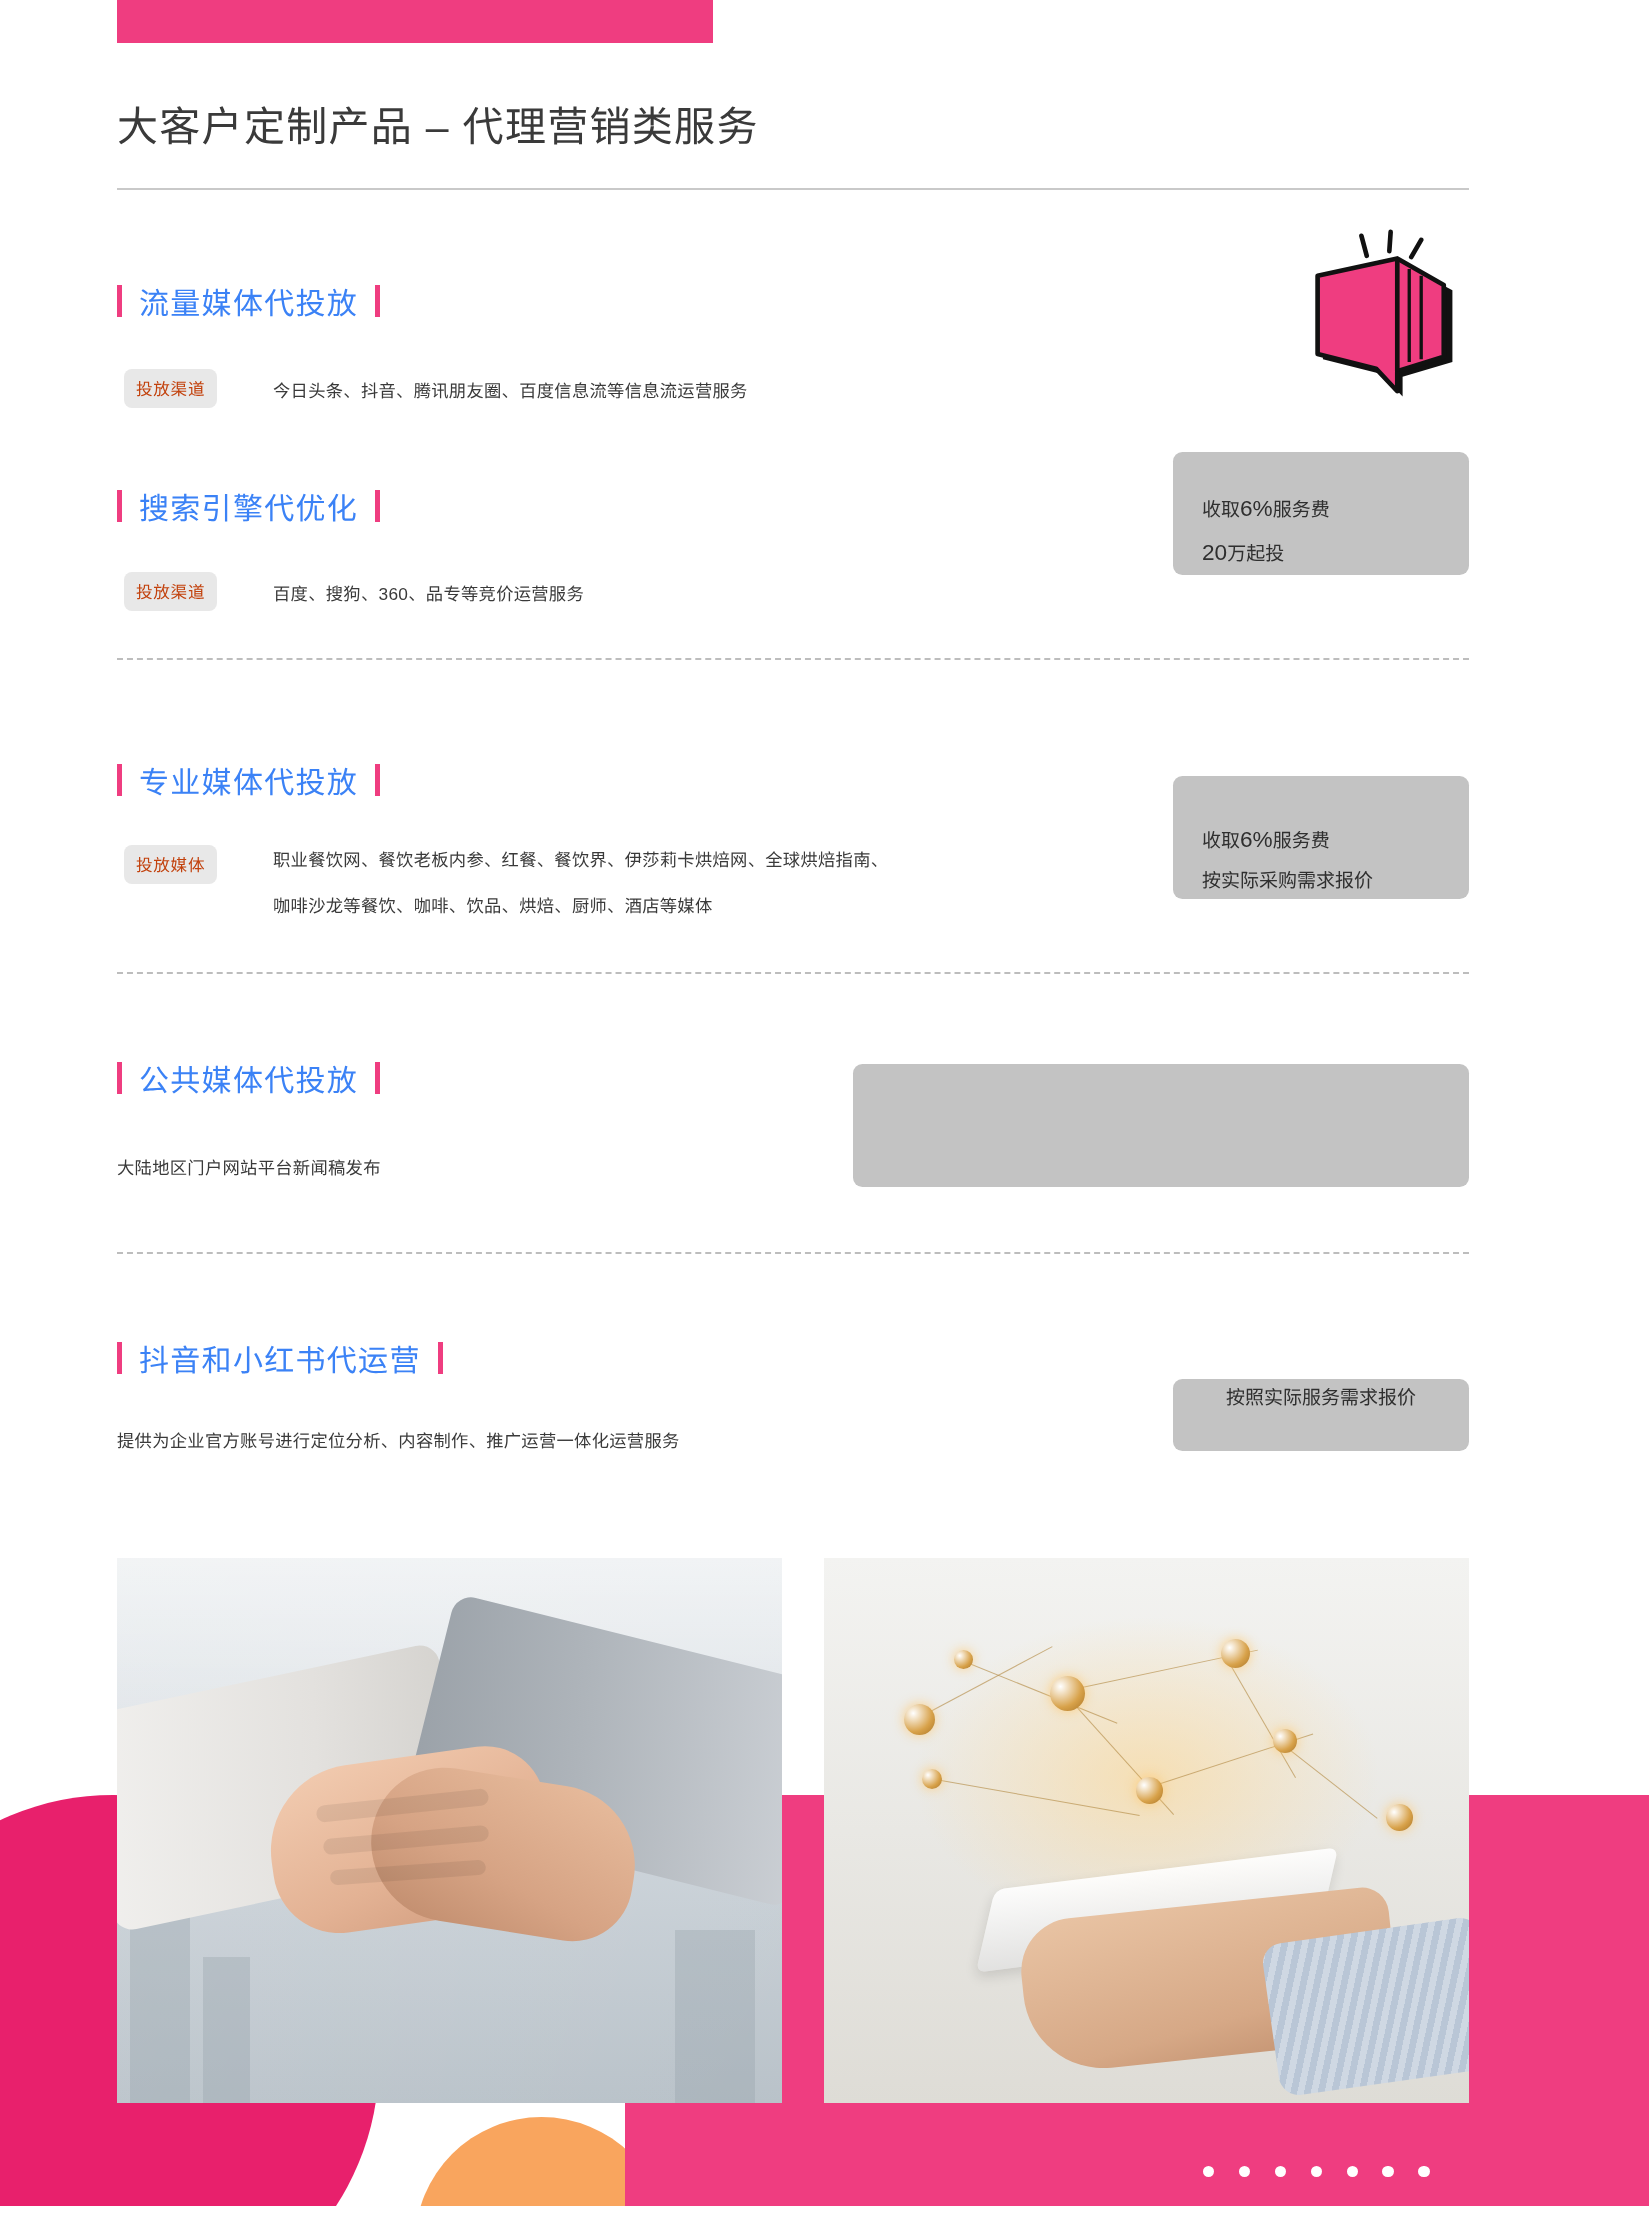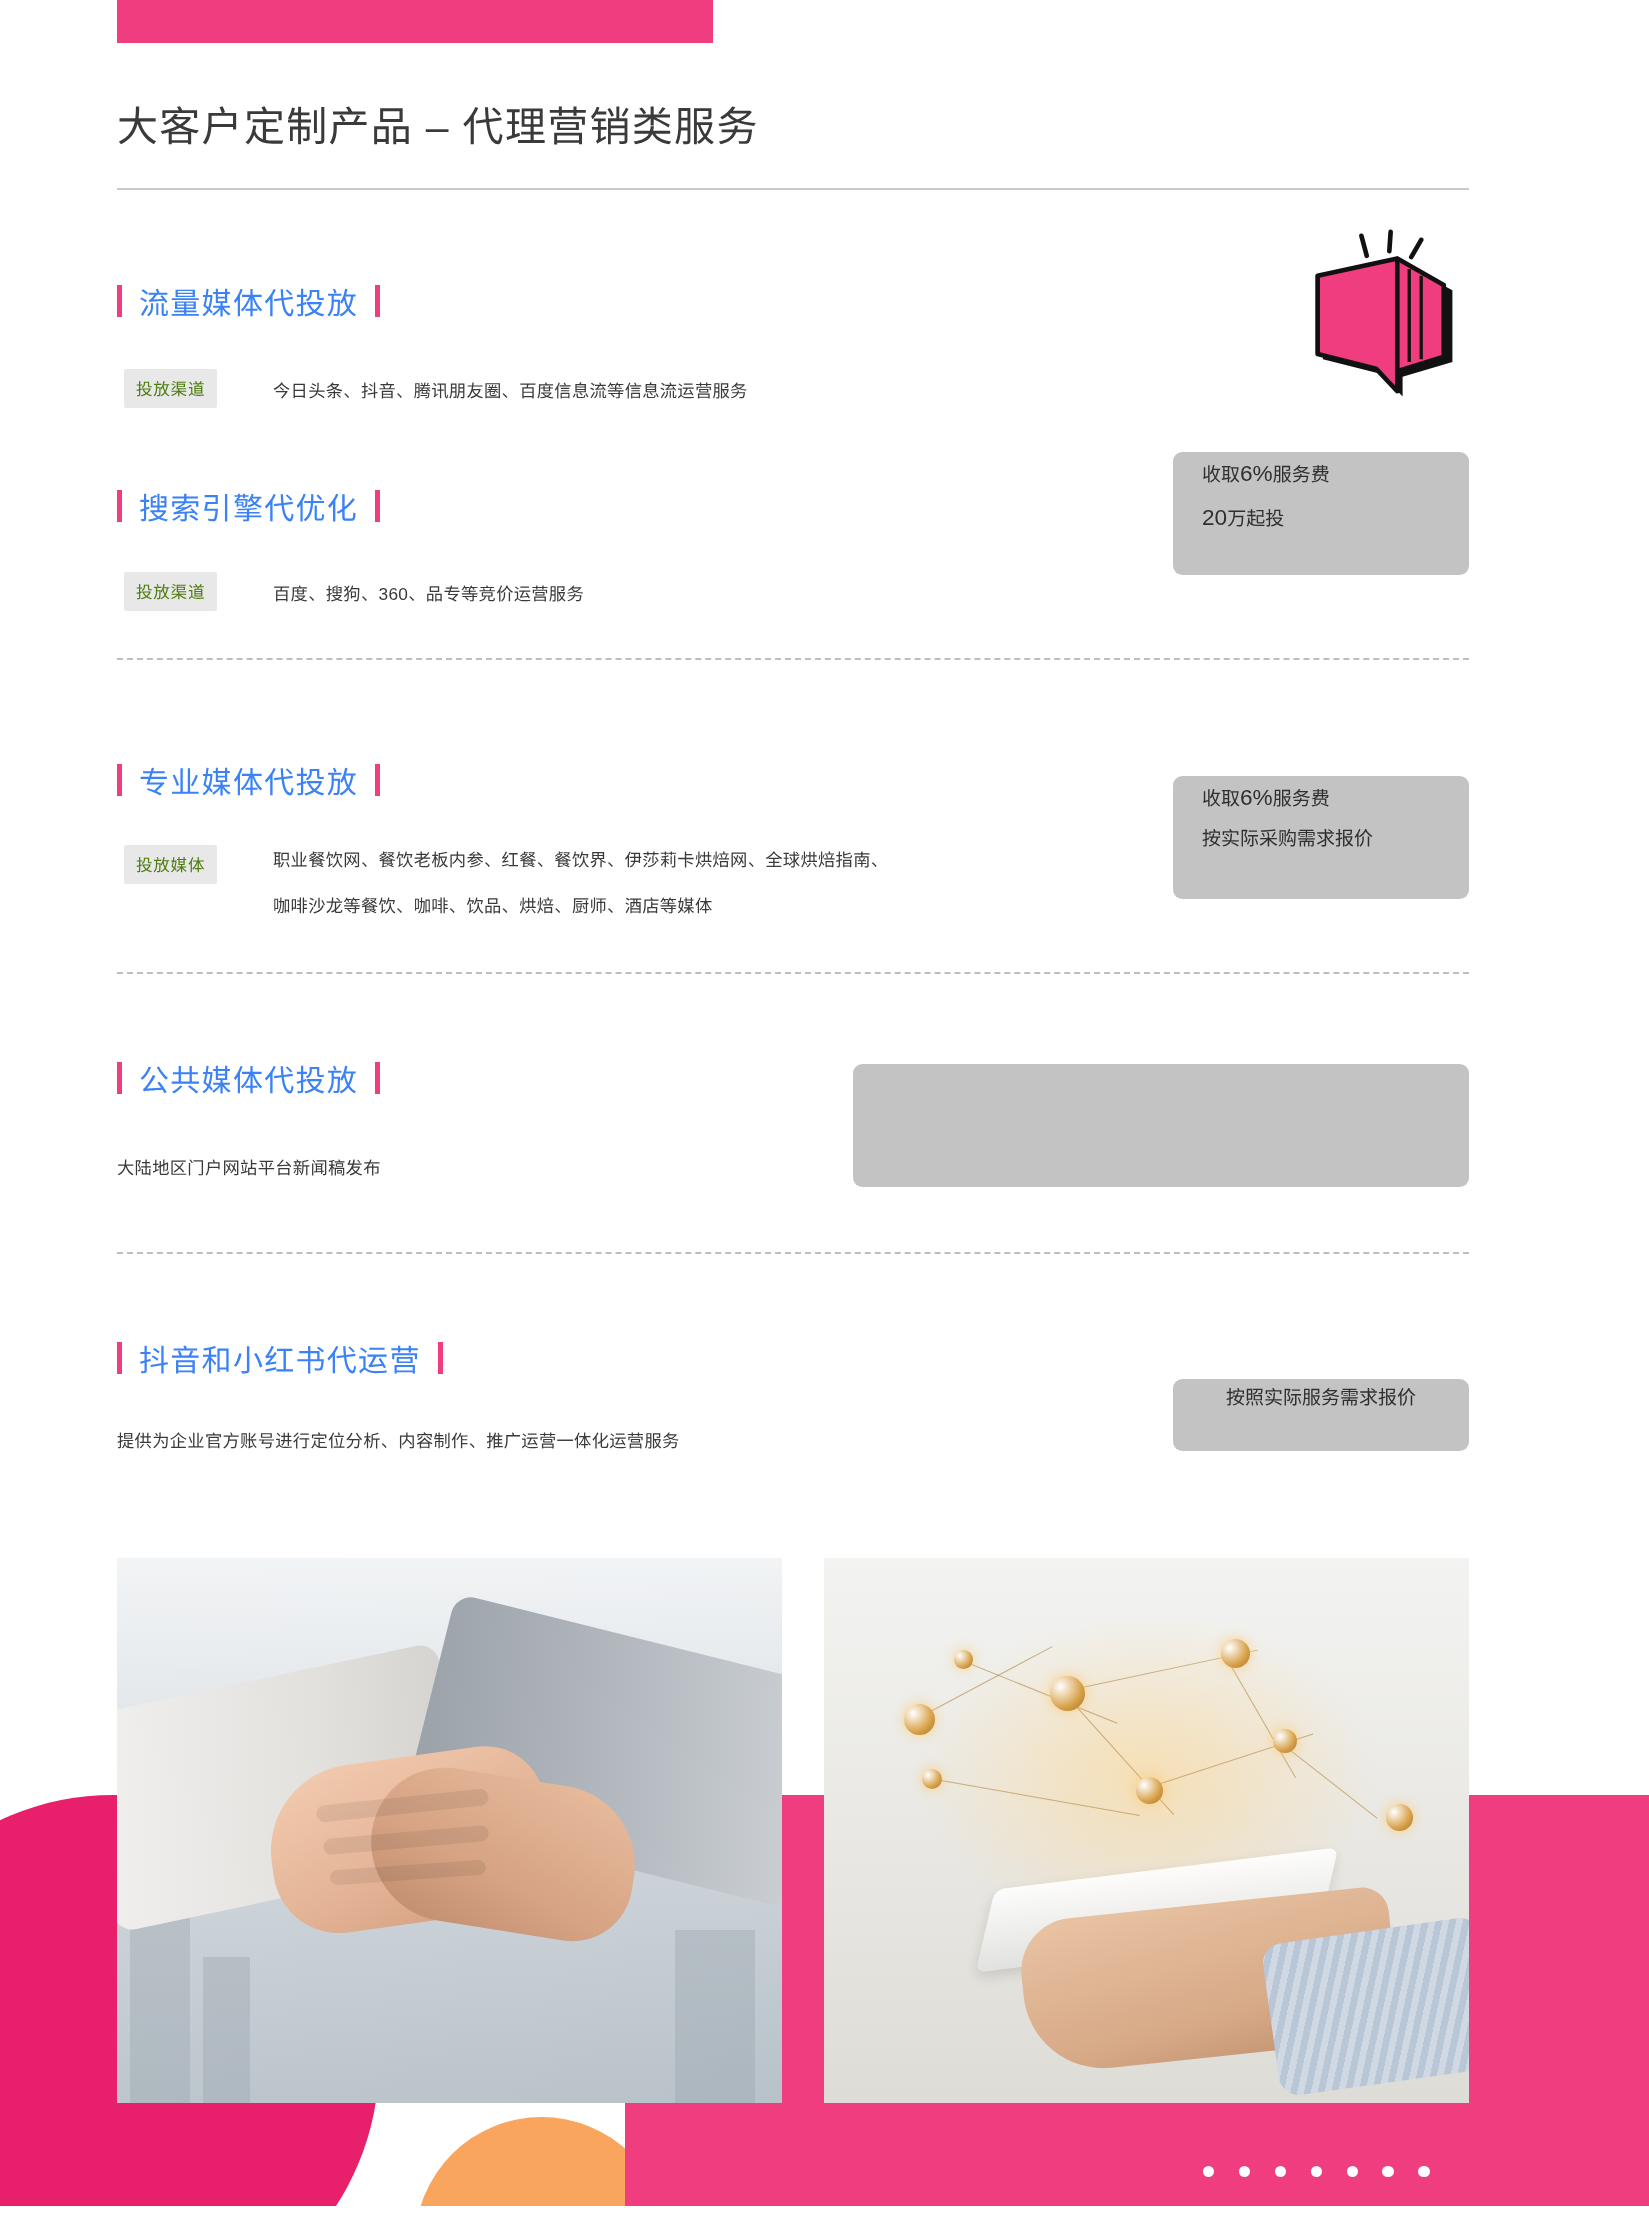--- a/index.html
+++ b/index.html
@@ -65,45 +65,45 @@
   .sec-head .txt {
     font-size: 30px;
     color: #3b82f6;
     letter-spacing: 1.3px;
   }
 
   
   .chip {
     position: absolute;
     background: #e8e8e8;
-    color: #4d7c0f;
+    color: #c2410c;
     font-size: 16.6px;
     padding: 7.3px 12px;
-    border-radius: 2px;
+    border-radius: 8px;
     letter-spacing: 0.7px;
     white-space: nowrap;
   }
 
   
   .body-txt {
     position: absolute;
     font-size: 17.3px;
     color: #3a3a3a;
     line-height: 1.75;
     letter-spacing: 0.3px;
   }
 
   
   .price-box {
     position: absolute;
     background: #c3c3c3;
     border-radius: 9.3px;
     display: flex;
     flex-direction: column;
-    justify-content: flex-start;
+    justify-content: flex-end;
     padding: 0 29px;
   }
   .price-box .line {
     font-size: 19px;
     color: #2f2f2f;
     line-height: 1.95;
     white-space: nowrap;
   }
   .price-box .line .big {
     font-size: 22.6px;

